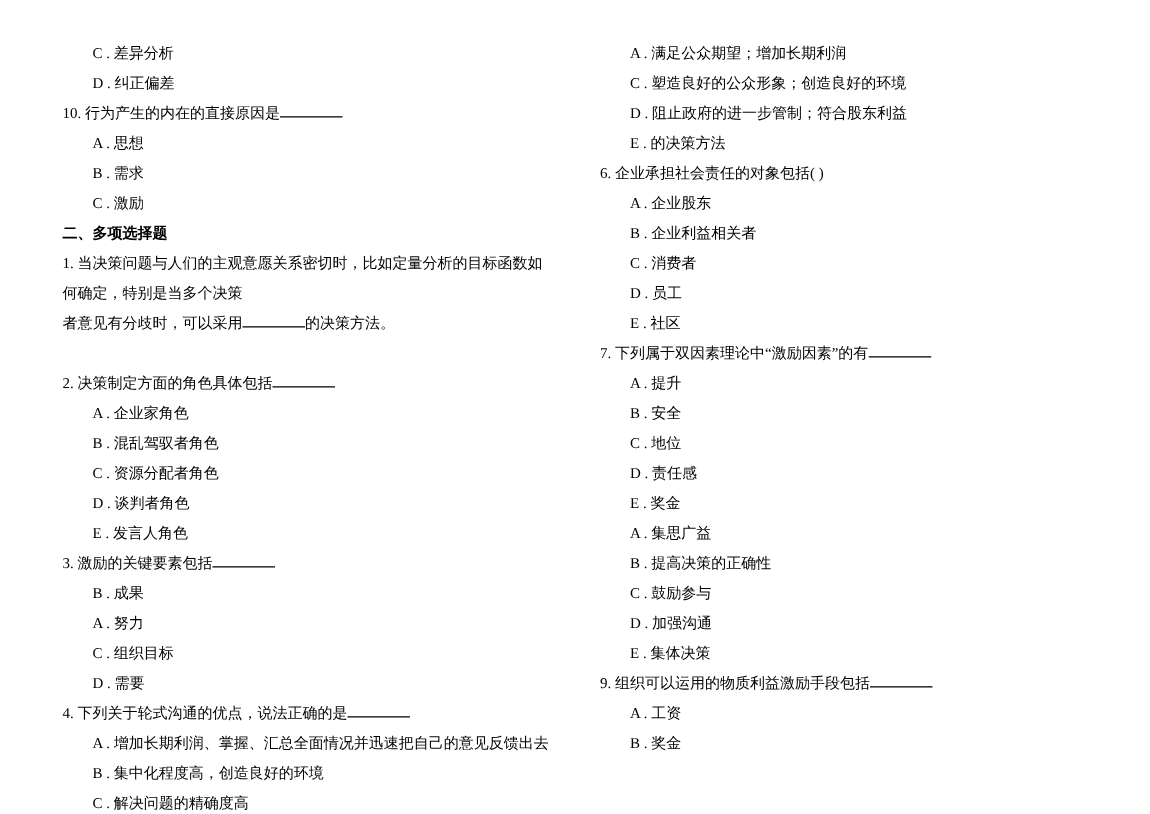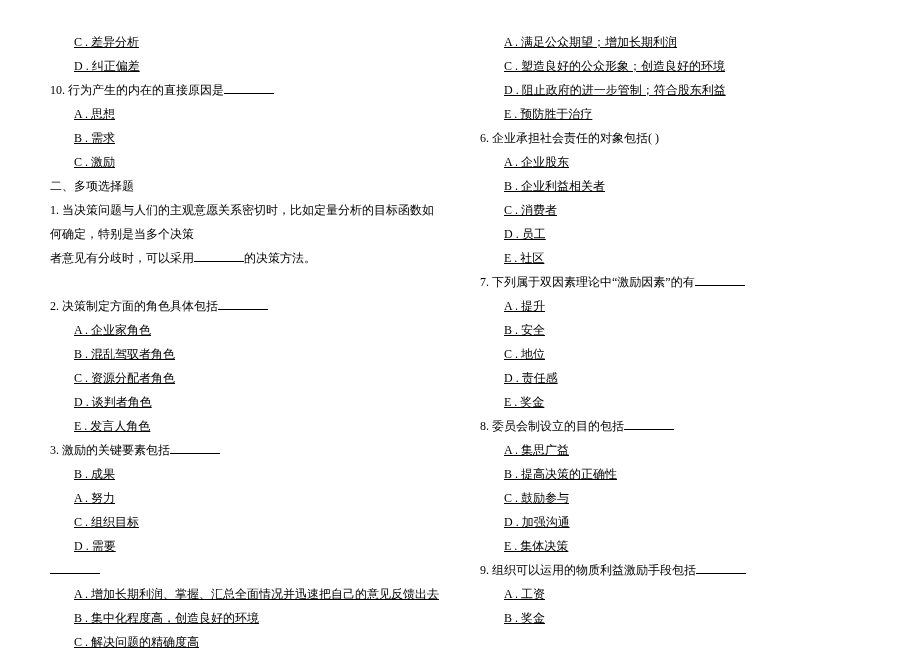--- a/index.html
+++ b/index.html
@@ -19,24 +19,23 @@
     }
     .columns {
       display: flex;
       gap: 40px;
     }
     .col {
       flex: 1;
     }
     .indent-1 {
       padding-left: 24px;
-      text-decoration: underline;
     }
     .section-header {
-      font-weight: normal;
+      font-weight: bold;
     }
     .blank {
       display: inline-block;
       border-bottom: 1px solid #000;
       width: 50px;
       height: 12px;
       vertical-align: baseline;
     }
   </style>
 </head>
@@ -58,45 +57,44 @@
     <div class="indent-1">A . 企业家角色</div>
     <div class="indent-1">B . 混乱驾驭者角色</div>
     <div class="indent-1">C . 资源分配者角色</div>
     <div class="indent-1">D . 谈判者角色</div>
     <div class="indent-1">E . 发言人角色</div>
     <div><span>3. 激励的关键要素包括</span><span class="blank"></span></div>
     <div class="indent-1">B . 成果</div>
     <div class="indent-1">A . 努力</div>
     <div class="indent-1">C . 组织目标</div>
     <div class="indent-1">D . 需要</div>
-    <div><span class="blank"></span></div>
+    <div><span>4. 下列关于轮式沟通的优点，说法正确的是</span><span class="blank"></span></div>
     <div class="indent-1">A . 增加长期利润、掌握、汇总全面情况并迅速把自己的意见反馈出去</div>
     <div class="indent-1">B . 集中化程度高，创造良好的环境</div>
     <div class="indent-1">C . 解决问题的精确度高</div>
 
   </div>
 
   <div class="col">
     <div class="indent-1">A . 满足公众期望；增加长期利润</div>
     <div class="indent-1">C . 塑造良好的公众形象；创造良好的环境</div>
     <div class="indent-1">D . 阻止政府的进一步管制；符合股东利益</div>
-    <div class="indent-1">E . 预防胜于治疗</div>
+    <div class="indent-1">E . 的决策方法</div>
     <div>6. 企业承担社会责任的对象包括( )</div>
     <div class="indent-1">A . 企业股东</div>
     <div class="indent-1">B . 企业利益相关者</div>
     <div class="indent-1">C . 消费者</div>
     <div class="indent-1">D . 员工</div>
     <div class="indent-1">E . 社区</div>
     <div><span>7. 下列属于双因素理论中“激励因素”的有</span><span class="blank"></span></div>
     <div class="indent-1">A . 提升</div>
     <div class="indent-1">B . 安全</div>
     <div class="indent-1">C . 地位</div>
     <div class="indent-1">D . 责任感</div>
     <div class="indent-1">E . 奖金</div>
-    <div><span>8. 委员会制设立的目的包括</span><span class="blank"></span></div>
     <div class="indent-1">A . 集思广益</div>
     <div class="indent-1">B . 提高决策的正确性</div>
     <div class="indent-1">C . 鼓励参与</div>
     <div class="indent-1">D . 加强沟通</div>
     <div class="indent-1">E . 集体决策</div>
     <div><span>9. 组织可以运用的物质利益激励手段包括</span><span class="blank"></span></div>
     <div class="indent-1">A . 工资</div>
     <div class="indent-1">B . 奖金</div>
 
   </div>

